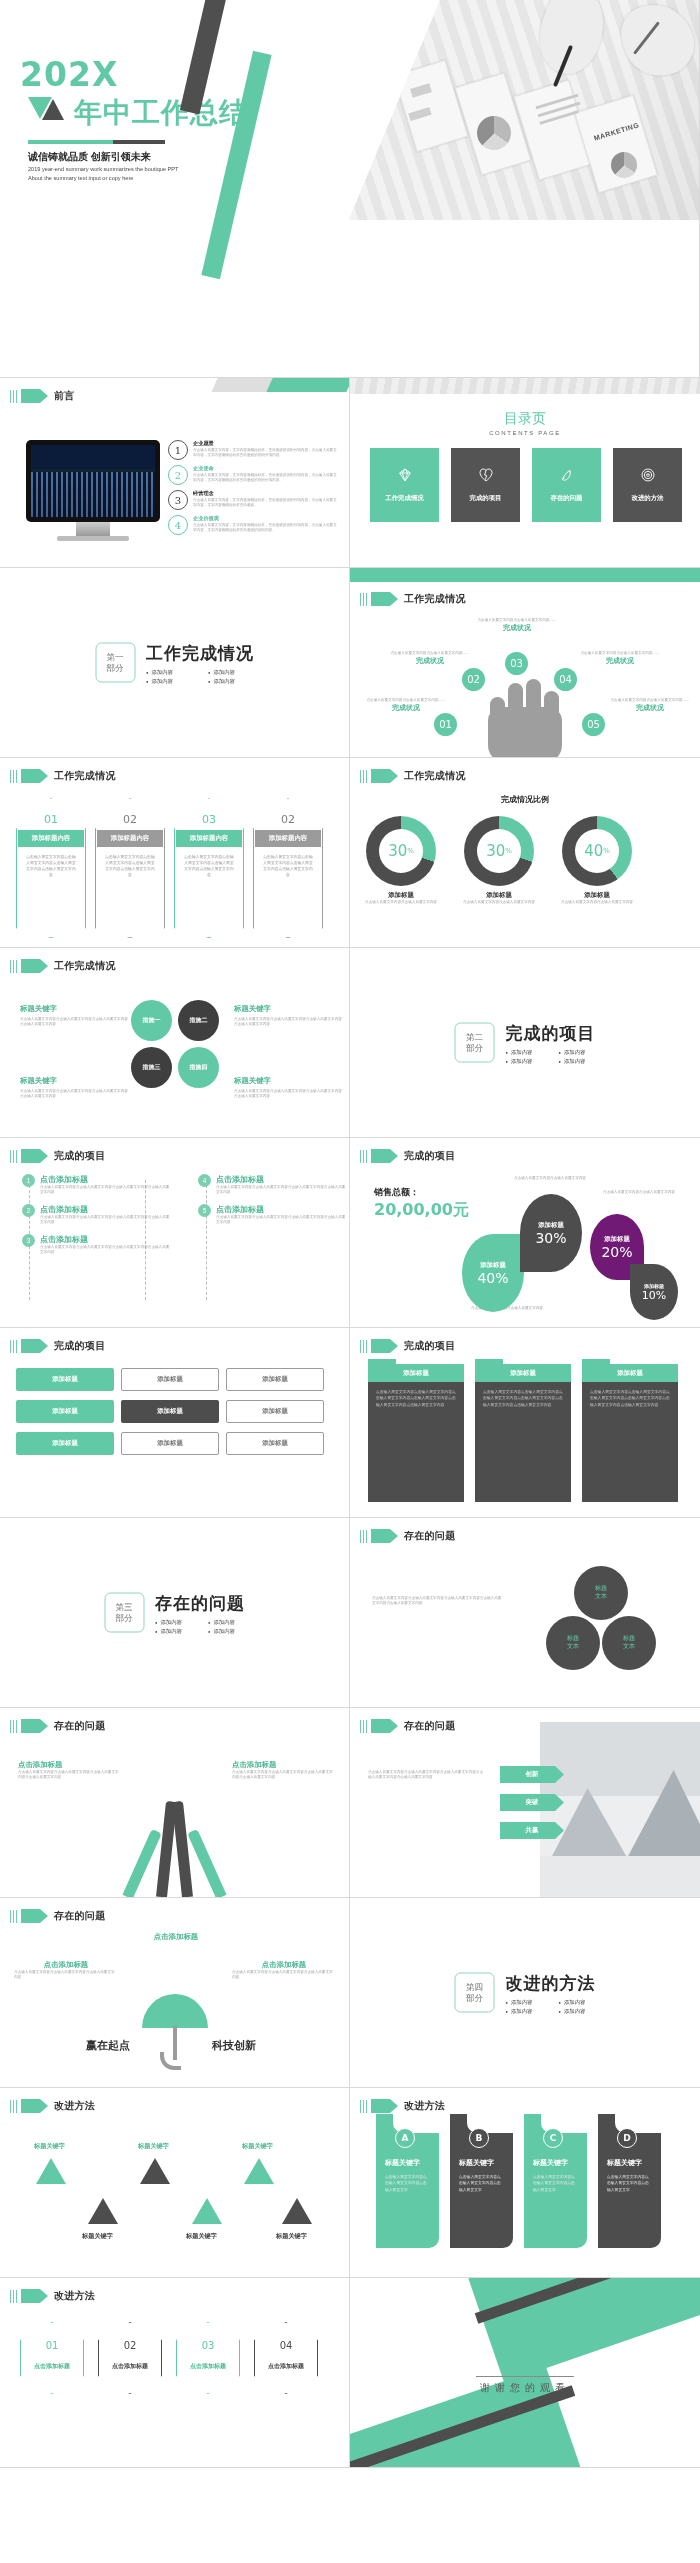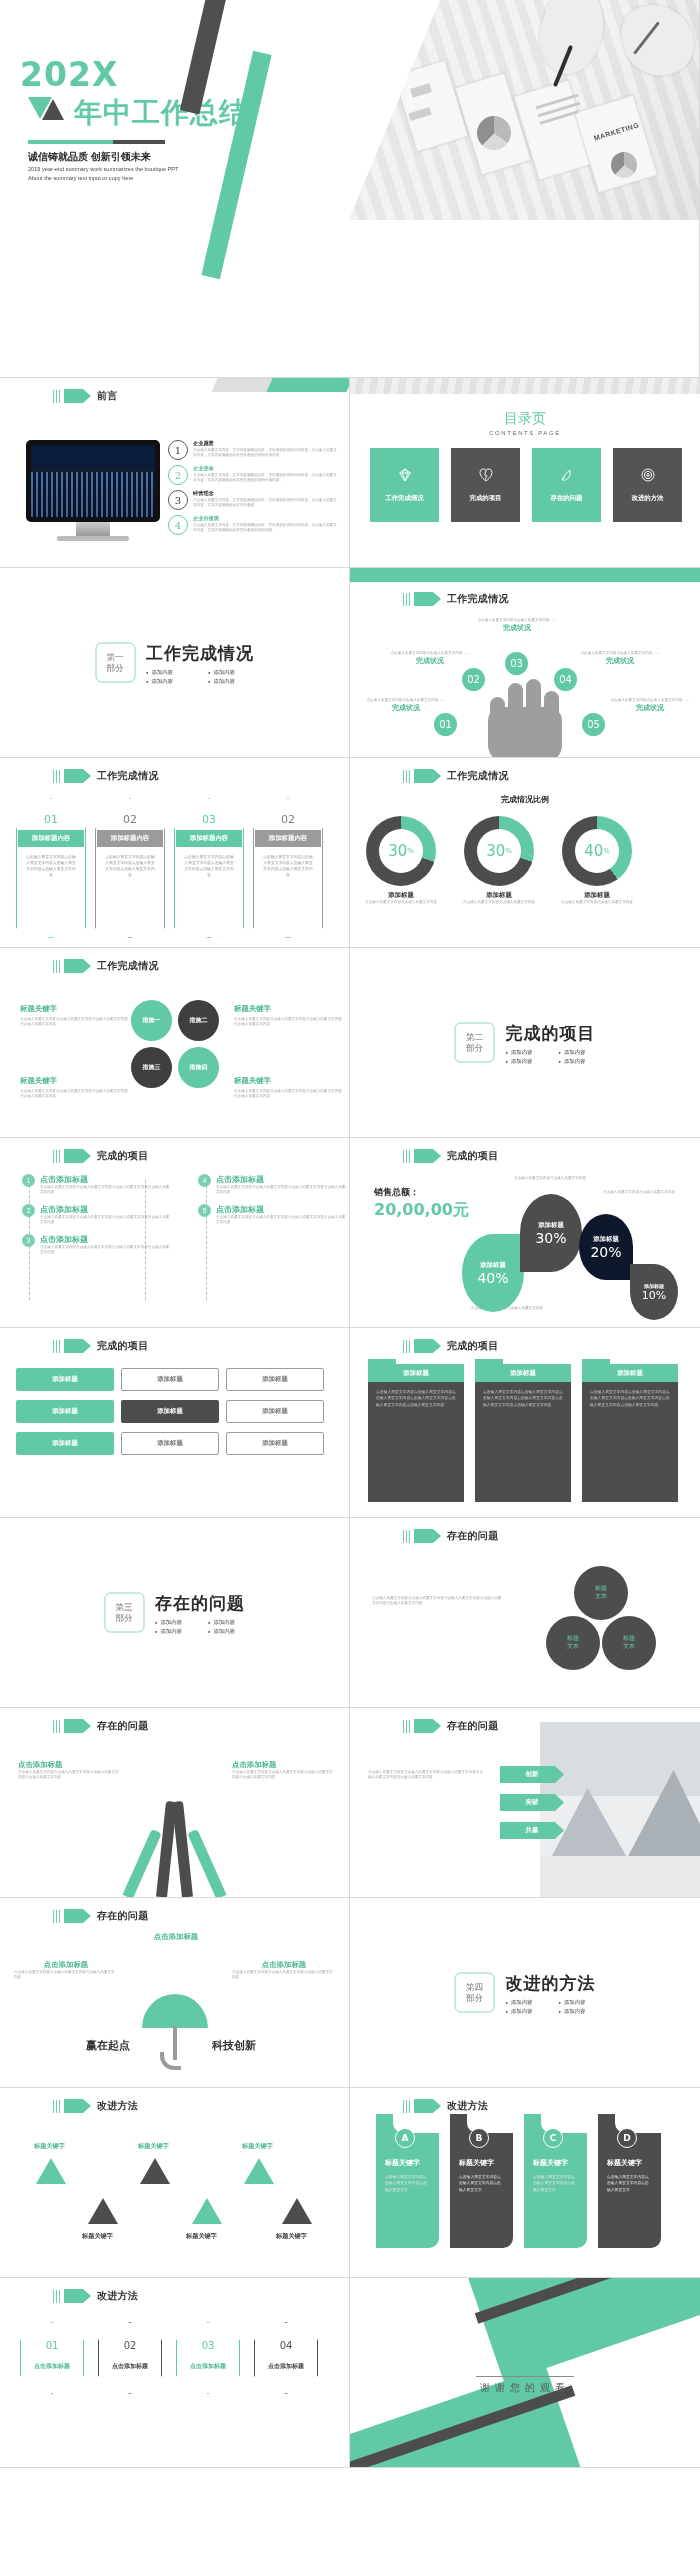--- a/index.html
+++ b/index.html
@@ -18,21 +18,21 @@
     background: #ffffff;
     position: relative;
     overflow: hidden;
     border-right: 1px solid #d9d9d9;
     border-bottom: 1px solid #d9d9d9;
   }
   .slide.wide { width: 700px; height: 378px; }
   .slide.last-col { border-right: none; }
 
   
-  .shead { position: absolute; left: 10px; top: 11px; display: flex; align-items: center; gap: 4px; margin-left: 43px; }
+  .shead { position: absolute; left: 10px; top: 11px; display: flex; align-items: center; gap: 4px; }
   .shead .bars { display: flex; gap: 1.4px; }
   .shead .bars i { display: block; width: 1.4px; height: 13px; background: #6ecfae; }
   .shead .tag {
     width: 19px; height: 14px; background: #62c9a7; position: relative;
   }
   .shead .tag::after {
     content: ""; position: absolute; left: 19px; top: 0;
     border-top: 7px solid transparent; border-bottom: 7px solid transparent;
     border-left: 8px solid #62c9a7;
   }
@@ -677,21 +677,21 @@
     <div class="ph c" style="position:absolute;left:248px;top:52px;width:82px;">点击输入简要文字内容点击输入简要文字内容</div>
     <div class="ph c" style="position:absolute;left:110px;top:168px;width:94px;">点击输入简要文字内容点击输入简要文字内容</div>
     <div class="petal" style="left:112px;top:96px;background:#62c9a7;border-radius:50% 0 50% 50%;transform:rotate(0deg);">
       <div class="t">添加标题</div>
       <div class="v">40%</div>
     </div>
     <div class="petal" style="left:170px;top:56px;background:#4d4d4d;border-radius:50% 50% 50% 0;">
       <div class="t">添加标题</div>
       <div class="v">30%</div>
     </div>
-    <div class="petal" style="left:229px;top:76px;width:54px;height:66px;background:#0f172a;border-radius:50% 50% 0 50%;">
+    <div class="petal" style="left:240px;top:76px;width:54px;height:66px;background:#701a75;border-radius:50% 50% 0 50%;">
       <div class="t">添加标题</div>
       <div class="v">20%</div>
     </div>
     <div class="petal" style="left:280px;top:126px;width:48px;height:56px;background:#4d4d4d;border-radius:0 50% 50% 50%;">
       <div class="t" style="font-size:5px;">添加标题</div>
       <div class="v" style="font-size:11px;">10%</div>
     </div>
   </div>
 
   <div class="slide">

